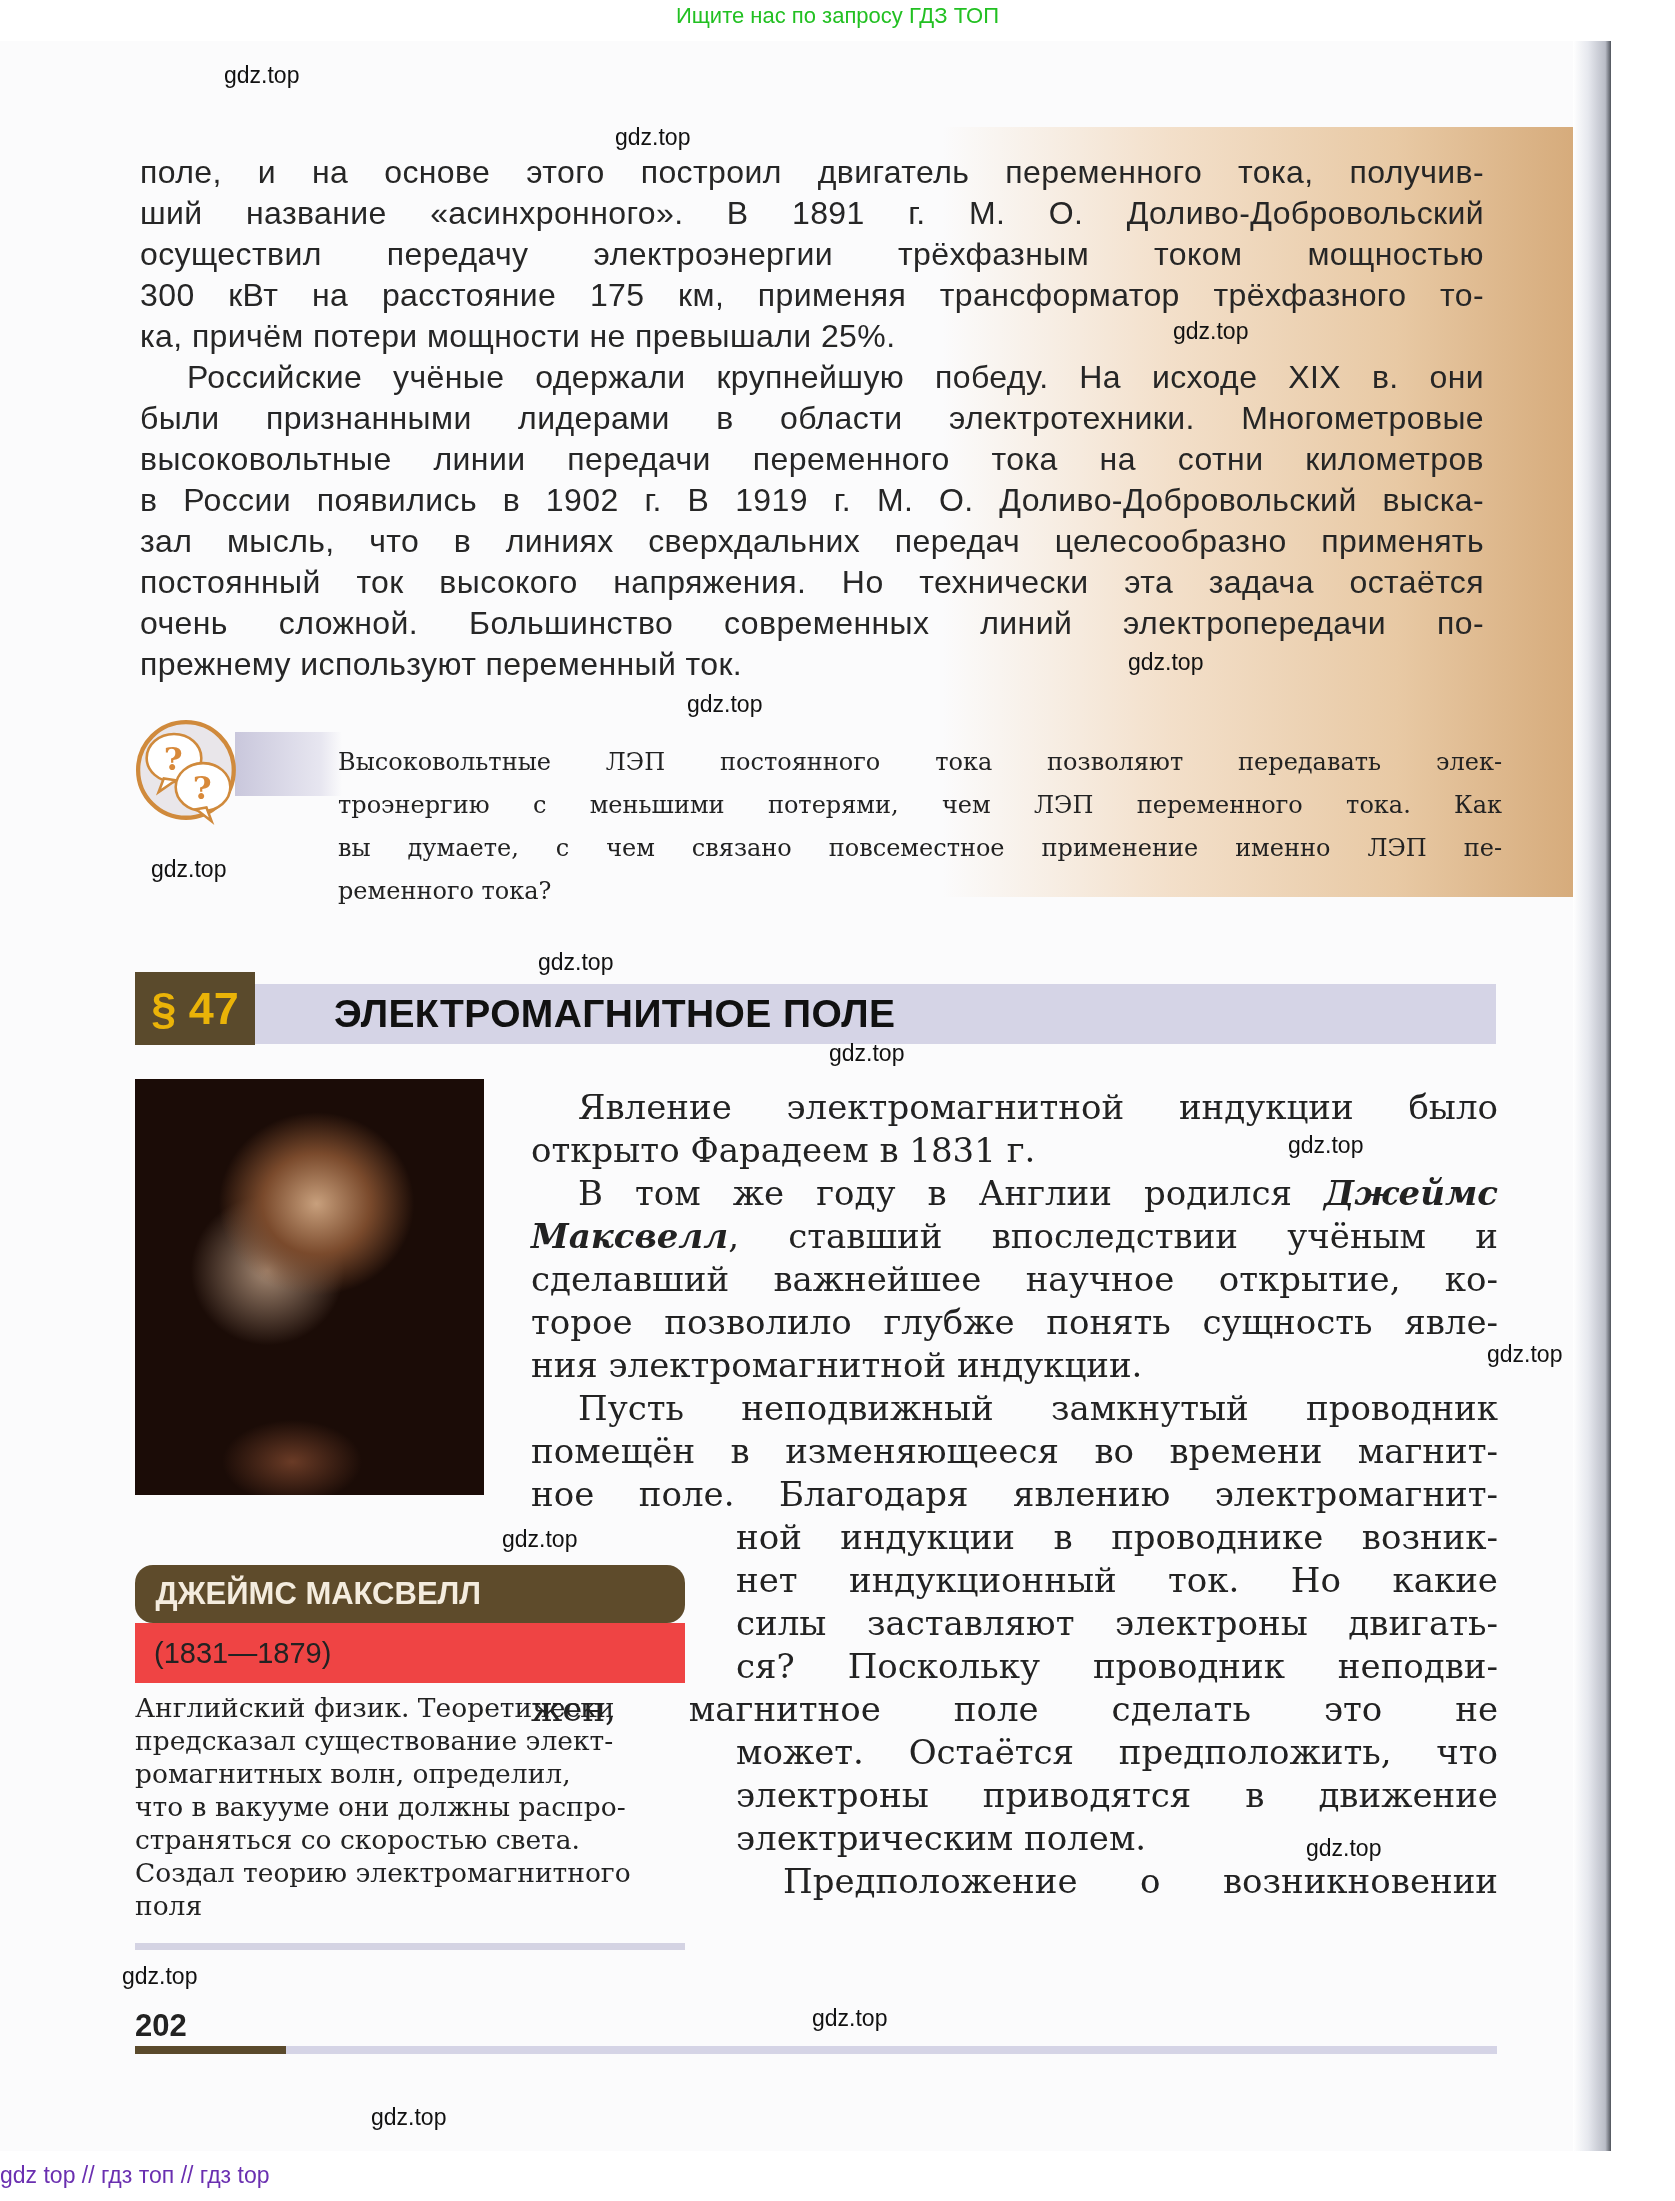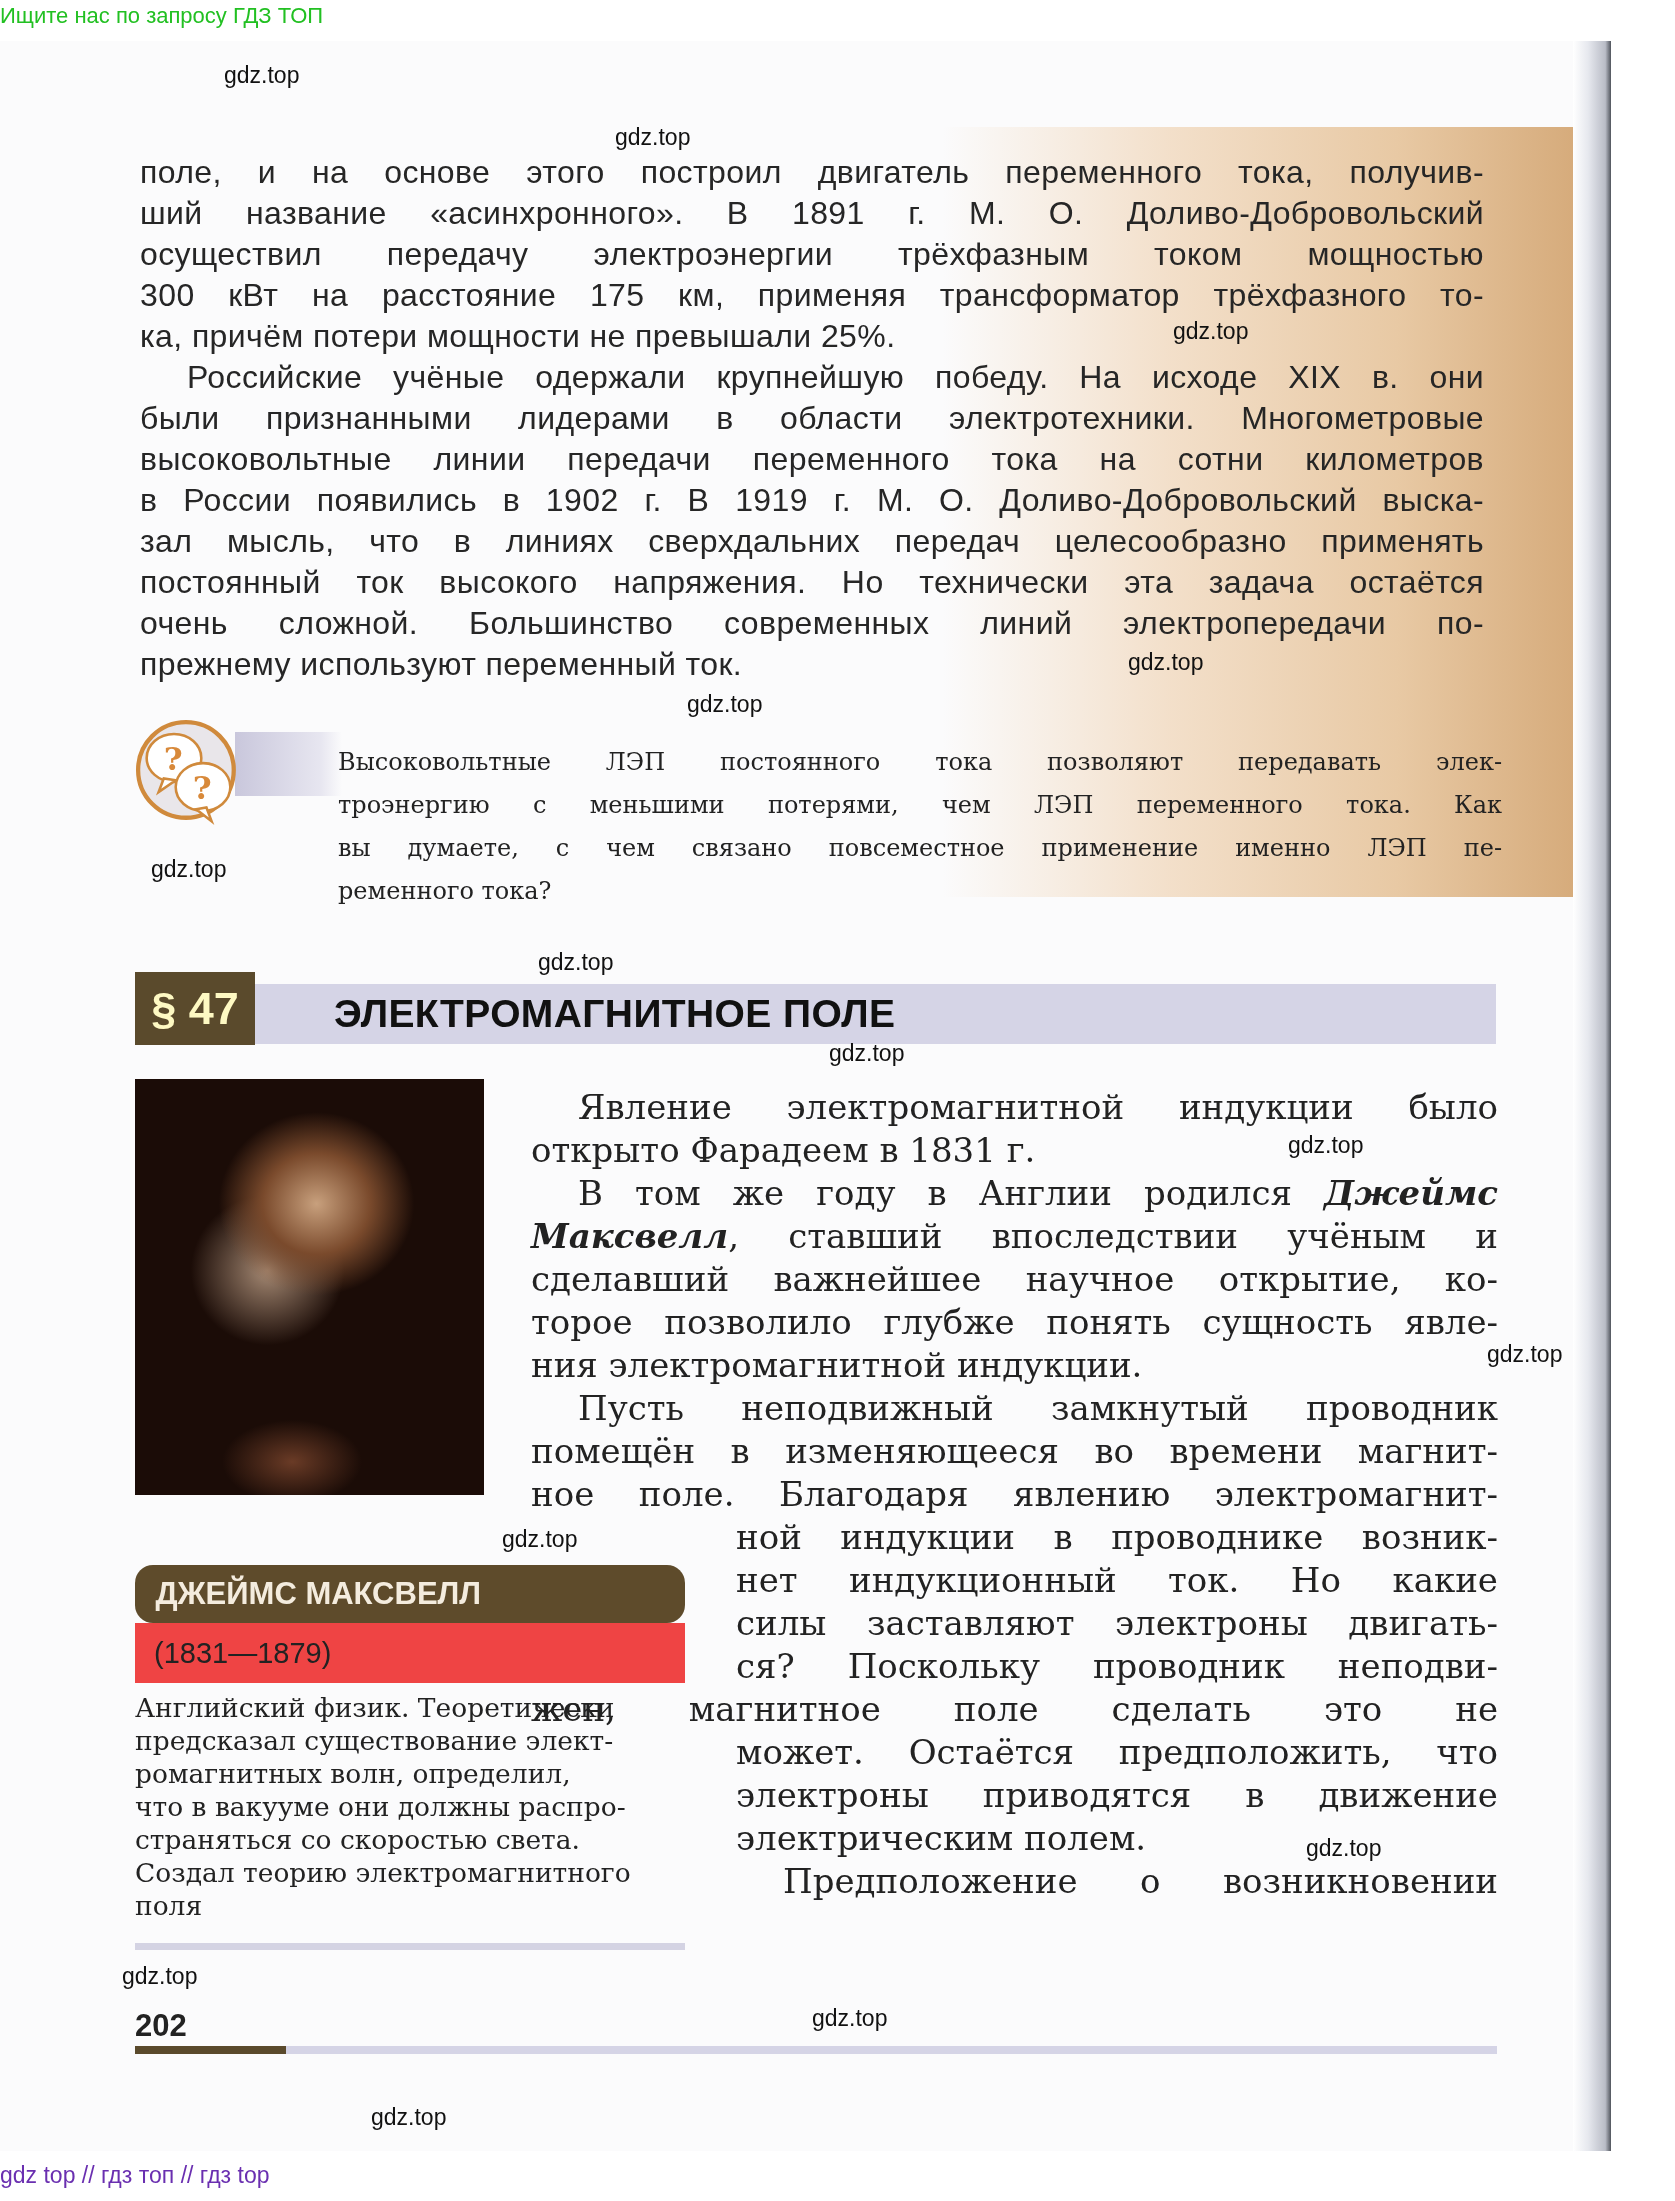--- a/index.html
+++ b/index.html
@@ -1,31 +1,31 @@
 <!DOCTYPE html>
 <html style="font-size:13.7px"><head>
 <meta charset="utf-8">
 <style>
   html,body{margin:0;padding:0;}
   body{width:1675px;height:2202px;position:relative;overflow:hidden;background:#ffffff;font-family:"Liberation Sans",sans-serif;color:#1d1d1d;}
   .abs{position:absolute;}
-  .top-banner{left:0;top:3.4px;width:1675px;text-align:left;color:#22c022;font-size:22px;font-family:"Liberation Sans",sans-serif;}
+  .top-banner{left:0;top:3.4px;width:1675px;text-align:center;color:#22c022;font-size:22px;font-family:"Liberation Sans",sans-serif;}
   .page{left:0;top:41px;width:1609px;height:2110px;background:#fbfbfc;}
   .binding{left:1573px;top:41px;width:38px;height:2110px;background:linear-gradient(90deg,#ffffff 0%,#e6e8ee 40%,#b9bcc6 85%,#50545c 100%);}
   .beige{left:942px;top:127px;width:651px;height:770px;background:linear-gradient(90deg,rgba(244,226,205,0) 0%,rgba(240,214,185,0.75) 35%,#e8c9a4 70%,#d4a877 100%);}
   .sans-text{font-family:"Liberation Sans",sans-serif;font-size:32px;line-height:41px;color:#262626;letter-spacing:0.4px;}
   .serif-text{font-family:"DejaVu Serif","Liberation Serif",serif;color:#222;}
   .line{white-space:nowrap;display:block;}
   .justify{text-align:justify;text-align-last:justify;}
   .indent{padding-left:47px;}
   .wm{font-family:"Liberation Sans",sans-serif;font-size:23px;color:#111;}
   .q-icon{left:133px;top:717px;width:111px;height:111px;}
   .q-shade{left:235px;top:732px;width:107px;height:64px;background:linear-gradient(90deg,#c9c7dc,#e7e6f0 80%,rgba(255,255,255,0));}
   .q-text{left:338px;top:741px;width:1164px;font-size:24px;line-height:43px;}
-  .sec-badge{left:135px;top:972px;width:120px;height:73px;background:#5a4a2c;color:#fef9c3;font-family:"Liberation Sans",sans-serif;font-weight:bold;font-size:45px;line-height:73px;text-align:center;}
+  .sec-badge{left:135px;top:972px;width:120px;height:73px;background:#5a4a2c;color:#eab308;font-family:"Liberation Sans",sans-serif;font-weight:bold;font-size:45px;line-height:73px;text-align:center;}
   .sec-bar{left:255px;top:984px;width:1241px;height:60px;background:#d5d4e6;}
   .sec-title{left:334px;top:984px;font-family:"Liberation Sans",sans-serif;font-weight:bold;font-size:39px;line-height:60px;color:#111;letter-spacing:0.4px;}
   .portrait{left:135px;top:1079px;width:349px;height:416px;background:radial-gradient(ellipse 28% 22% at 52% 30%,#c8a07d 0%,#7a4a2c 55%,rgba(40,20,12,0) 100%),radial-gradient(ellipse 22% 18% at 38% 46%,#a68a74 0%,rgba(60,35,20,0) 100%),radial-gradient(ellipse 20% 10% at 45% 92%,#6a3b26 0%,rgba(30,12,8,0) 100%),#1b0c07;}
   .body-text{left:531px;top:1086px;width:967px;font-size:34px;line-height:43px;}
   .cap-name{left:135px;top:1565px;width:550px;height:58px;background:#5e4b2b;color:#f4ecde;font-family:"Liberation Sans",sans-serif;font-weight:bold;font-size:31px;line-height:58px;padding-left:20.5px;box-sizing:border-box;border-radius:18px;}
   .cap-dates{left:135px;top:1623px;width:550px;height:60px;background:#ef4444;font-family:"Liberation Sans",sans-serif;font-size:29px;line-height:60px;padding-left:19px;box-sizing:border-box;color:#222;}
   .cap-desc{left:135px;top:1691px;width:556px;font-size:26.5px;line-height:33px;}
   .cap-rule{left:135px;top:1943px;width:550px;height:6.8px;background:#d4d3e3;}
   .page-num{left:135px;top:2008px;font-family:"Liberation Sans",sans-serif;font-weight:bold;font-size:31px;color:#222;}
   .rule-dark{left:135px;top:2046px;width:151px;height:7.7px;background:#5a4a2c;}

